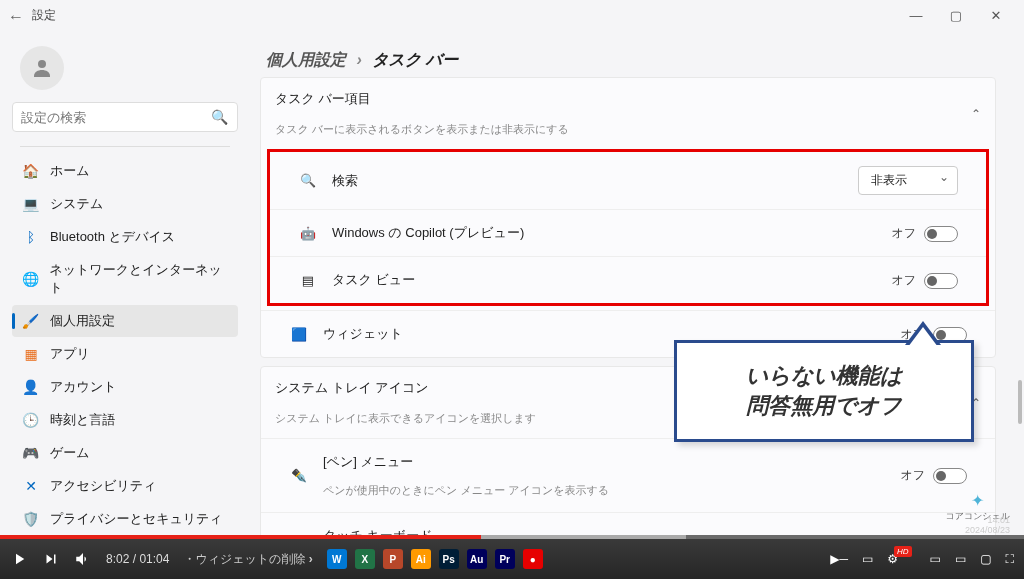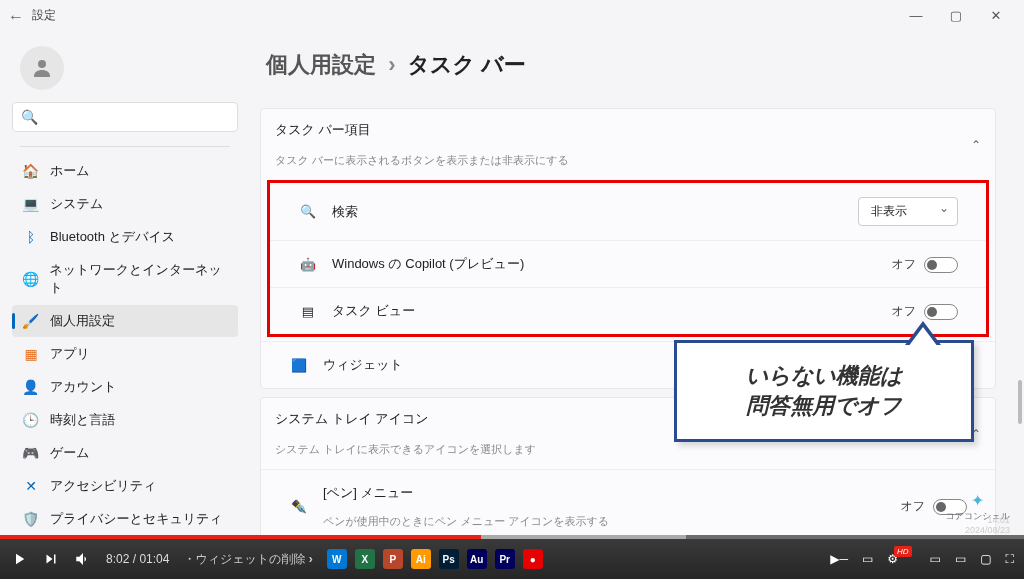--- a/index.html
+++ b/index.html
@@ -21,21 +21,21 @@
 .search-box input { flex: 1; border: none; outline: none; font-size: 13px; background: transparent; }
 .search-box .mag { color: #666; font-size: 14px; }
 
 .nav-item { display: flex; align-items: center; gap: 10px; padding: 7px 10px; border-radius: 4px; font-size: 13px; color: #222; margin-bottom: 1px; cursor: pointer; }
 .nav-item.active { background: #e6e6e6; position: relative; }
 .nav-item.active::before { content: ""; position: absolute; left: 0; top: 8px; bottom: 8px; width: 3px; background: #0067c0; border-radius: 2px; }
 .nav-icon { width: 18px; height: 18px; display: inline-flex; align-items: center; justify-content: center; font-size: 14px; }
 .nav-divider { height: 1px; background: #ddd; margin: 6px 8px 8px; }
 
 .content { flex: 1; padding: 10px 28px 10px 10px; overflow-y: auto; }
-.breadcrumb { font-size: 22px; font-weight: 600; color: #222; margin: 10px 0 28px 6px; }
+.breadcrumb { font-size: 16px; font-weight: 600; color: #222; margin: 10px 0 6px 6px; font-style: italic; }
 .breadcrumb .sep { color: #888; margin: 0 6px; }
 .breadcrumb .parent { color: #555; }
 
 .card { background: #fbfbfd; border: 1px solid #e8e8e8; border-radius: 4px; margin-bottom: 8px; }
 .card-header { display: flex; align-items: center; padding: 12px 14px; }
 .card-header .hdr-txt { flex: 1; }
 .card-header .hdr-title { font-size: 13px; color: #222; }
 .card-header .hdr-sub { font-size: 11px; color: #888; margin-top: 14px; }
 .card-header .chev { color: #666; font-size: 12px; }
 
@@ -93,20 +93,21 @@
 
   <div class="body">
     <div class="sidebar">
       <div class="avatar">
         <svg viewBox="0 0 24 24">
             <circle cx="12" cy="8" r="4"></circle>
             <path d="M4 20c0-4 4-6 8-6s8 2 8 6v1H4z"></path>
           </svg>
       </div>
       <div class="search-box">
+        <input placeholder="設定の検索" style="">
         <span class="mag">🔍</span>
       </div>
       <div class="nav-divider"></div>
 
       <div class="nav-item">
           <span class="nav-icon">🏠</span>
           <span>ホーム</span>
         </div>
       <div class="nav-item">
           <span class="nav-icon" style="color:#0067c0">💻</span>

